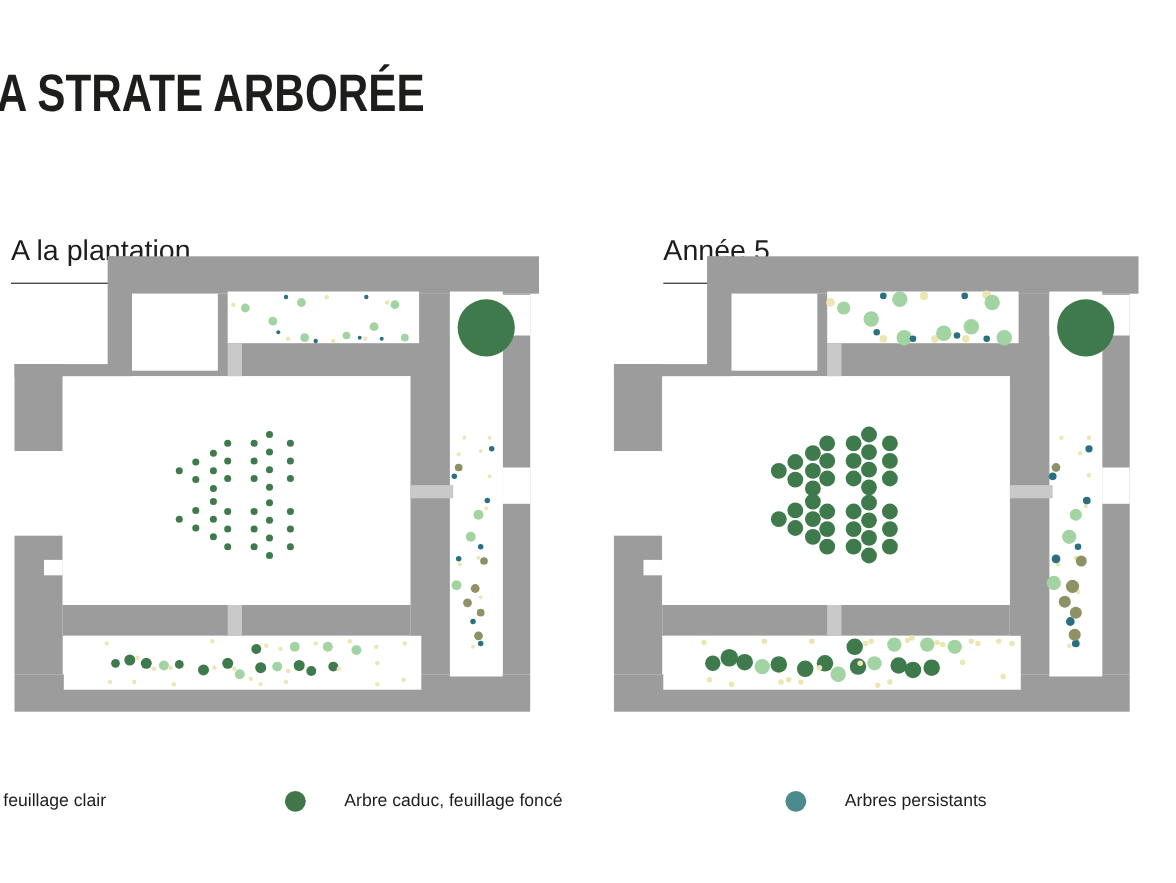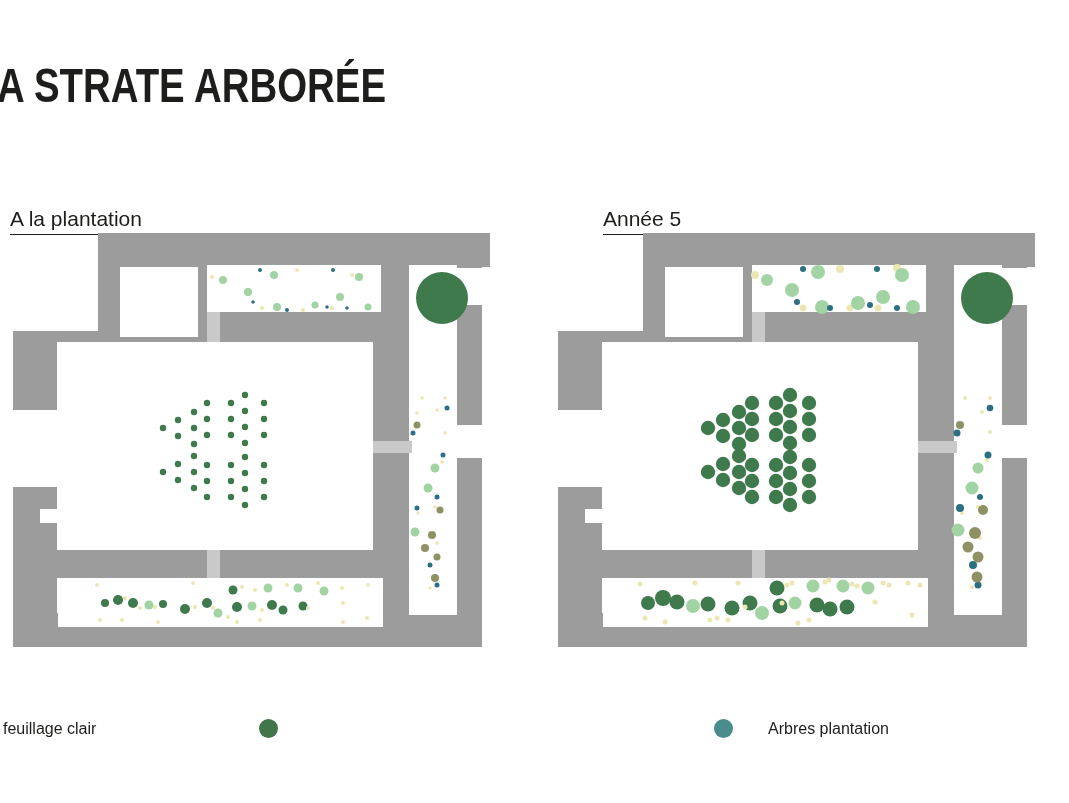--- a/index.html
+++ b/index.html
@@ -1,21 +1,21 @@
 <!DOCTYPE html>
 <html><head>
 <meta charset="utf-8">
 <style>
   html,body{margin:0;padding:0;background:#fff;}
   .page{position:relative;width:1069px;height:748px;background:#ffffff;overflow:hidden;
         font-family:"Liberation Sans",sans-serif;color:#1d1d1b;}
   .title{position:absolute;left:-3px;top:30px;font-size:48px;font-weight:700;line-height:1;
          white-space:nowrap;transform:scaleX(0.80);transform-origin:0 50%;letter-spacing:0px;}
-  .plan-label{position:absolute;top:190px;font-size:21px;font-weight:400;
-              border-bottom:1.7px solid #1d1d1b;padding-bottom:3px;white-space:nowrap;}
+  .plan-label{position:absolute;top:190px;font-size:26px;font-weight:400;
+              border-bottom:1.7px solid #1d1d1b;padding-bottom:14px;white-space:nowrap;}
   .plan-label.p0{left:10px;}
   .plan-label.p1{left:563px;margin-left:40px;}
   svg.plan{position:absolute;top:225px;}
   svg.plan.p0{left:13px;}
   svg.plan.p1{left:558px;}
   .legend-text{position:absolute;top:720px;font-size:16px;white-space:nowrap;}
   .legend-dot{position:absolute;top:719px;width:19px;height:19px;border-radius:50%;}
   .lt0{left:3px;}
   .ld1{left:259px;}
   .lt1{left:313px;}
@@ -326,17 +326,18 @@
       <circle cx="410" cy="322" r="5.5" fill="#8e9164"></circle>
       <circle cx="420" cy="332" r="5.5" fill="#8e9164"></circle>
       <circle cx="419" cy="352" r="5.5" fill="#8e9164"></circle>
       <circle cx="420" cy="243" r="5.5" fill="#a2d3a2"></circle>
       <circle cx="414" cy="263" r="6.5" fill="#a2d3a2"></circle>
       <circle cx="400" cy="305" r="6.5" fill="#a2d3a2"></circle>
     </svg>
 
   <span class="legend-text lt0">feuillage clair</span>
   <span class="legend-dot ld1" style="background: rgb(65, 118, 74);"></span>
+  <span class="legend-text lt1">Arbre caduc, feuillage foncé</span>
   <span class="legend-dot ld2" style="background: rgb(74, 140, 139);"></span>
-  <span class="legend-text lt2">Arbres plantation</span>
+  <span class="legend-text lt2">Arbres persistants</span>
 
   <div class="bottom-bar"></div>
 </div>
 
 </body></html>

